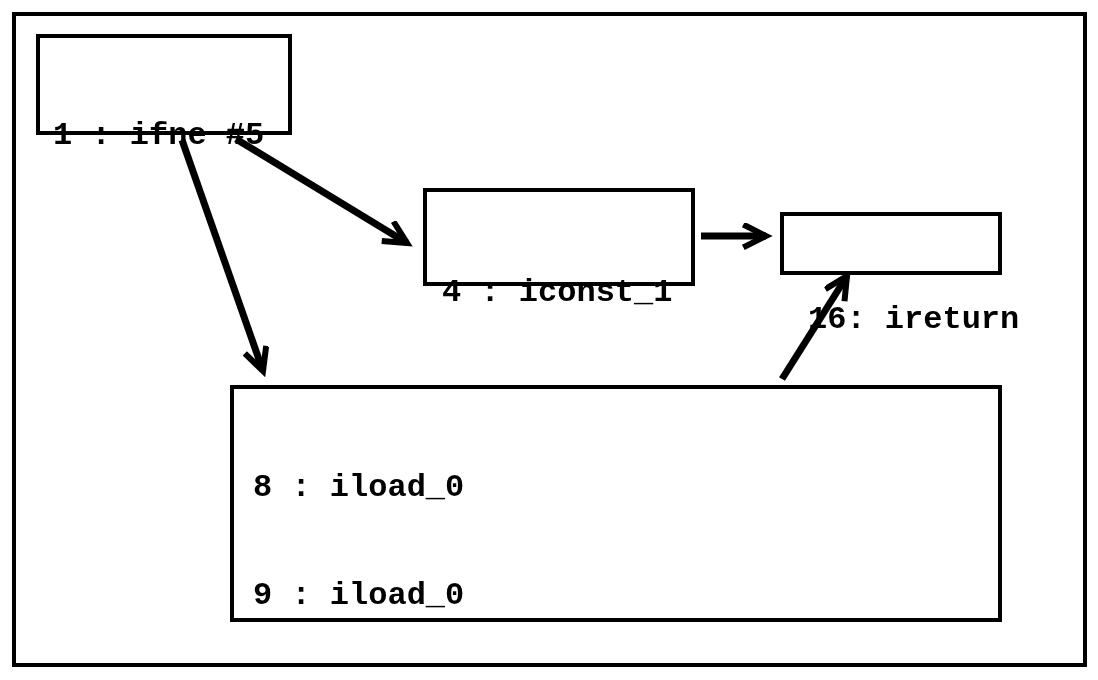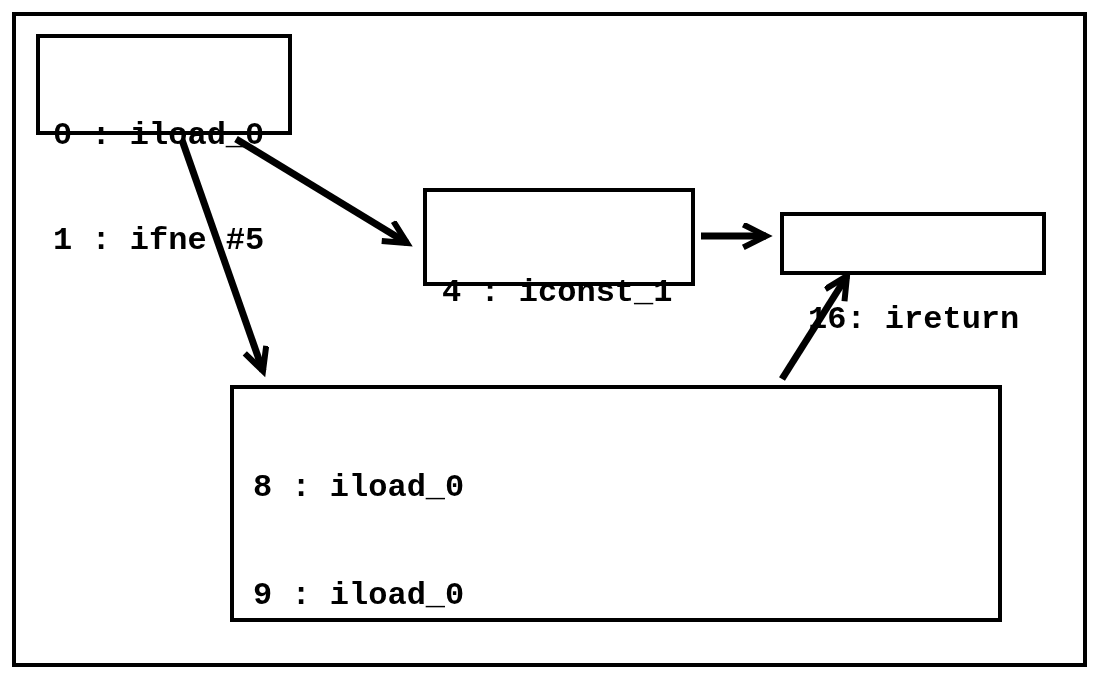--- a/index.html
+++ b/index.html
@@ -41,21 +41,21 @@
   }
   #block-0 {
     left: 36px; top: 34px; width: 256px; height: 101px;
     padding: 10px 0 0 13px; line-height: 35px;
   }
   #block-4 {
     left: 423px; top: 188px; width: 272px; height: 98px;
     padding: 13px 0 0 15px; line-height: 35px;
   }
   #block-16 {
-    left: 780px; top: 212px; width: 266px; height: 63px;
+    left: 780px; top: 212px; width: 222px; height: 63px;
     padding: 9px 0 0 24px; line-height: 38px;
   }
   #block-8 {
     left: 230px; top: 385px; width: 772px; height: 237px;
     padding: 9px 0 0 19px; line-height: 36px;
   }
   .edges {
     position: absolute;
     left: 0; top: 0;
     width: 1098px;
@@ -76,21 +76,20 @@
         <path d="M6,3 L26,13 L6,23" fill="none" stroke="#000000" stroke-width="6" stroke-linecap="square"></path>
       </marker>
     </defs>
     <line x1="182" y1="140" x2="263" y2="371" stroke="#000000" stroke-width="7" marker-end="url(#ah)"></line>
     <line x1="236" y1="139" x2="407" y2="243" stroke="#000000" stroke-width="7" marker-end="url(#ah)"></line>
     <line x1="701" y1="236" x2="766" y2="236" stroke="#000000" stroke-width="7" marker-end="url(#ah)"></line>
     <line x1="782" y1="379" x2="847" y2="276" stroke="#000000" stroke-width="7" marker-end="url(#ah)"></line>
   </svg>
 
   <div class="block" id="block-0">
-    <div class="line">0 : iload_0</div>
     <div class="line">1 : ifne #5</div>
   </div>
 
   <div class="block" id="block-4">
     <div class="line">4 : iconst_1</div>
     <div class="line">5 : goto #16</div>
   </div>
 
   <div class="block" id="block-16">
     <div class="line">16: ireturn</div>

